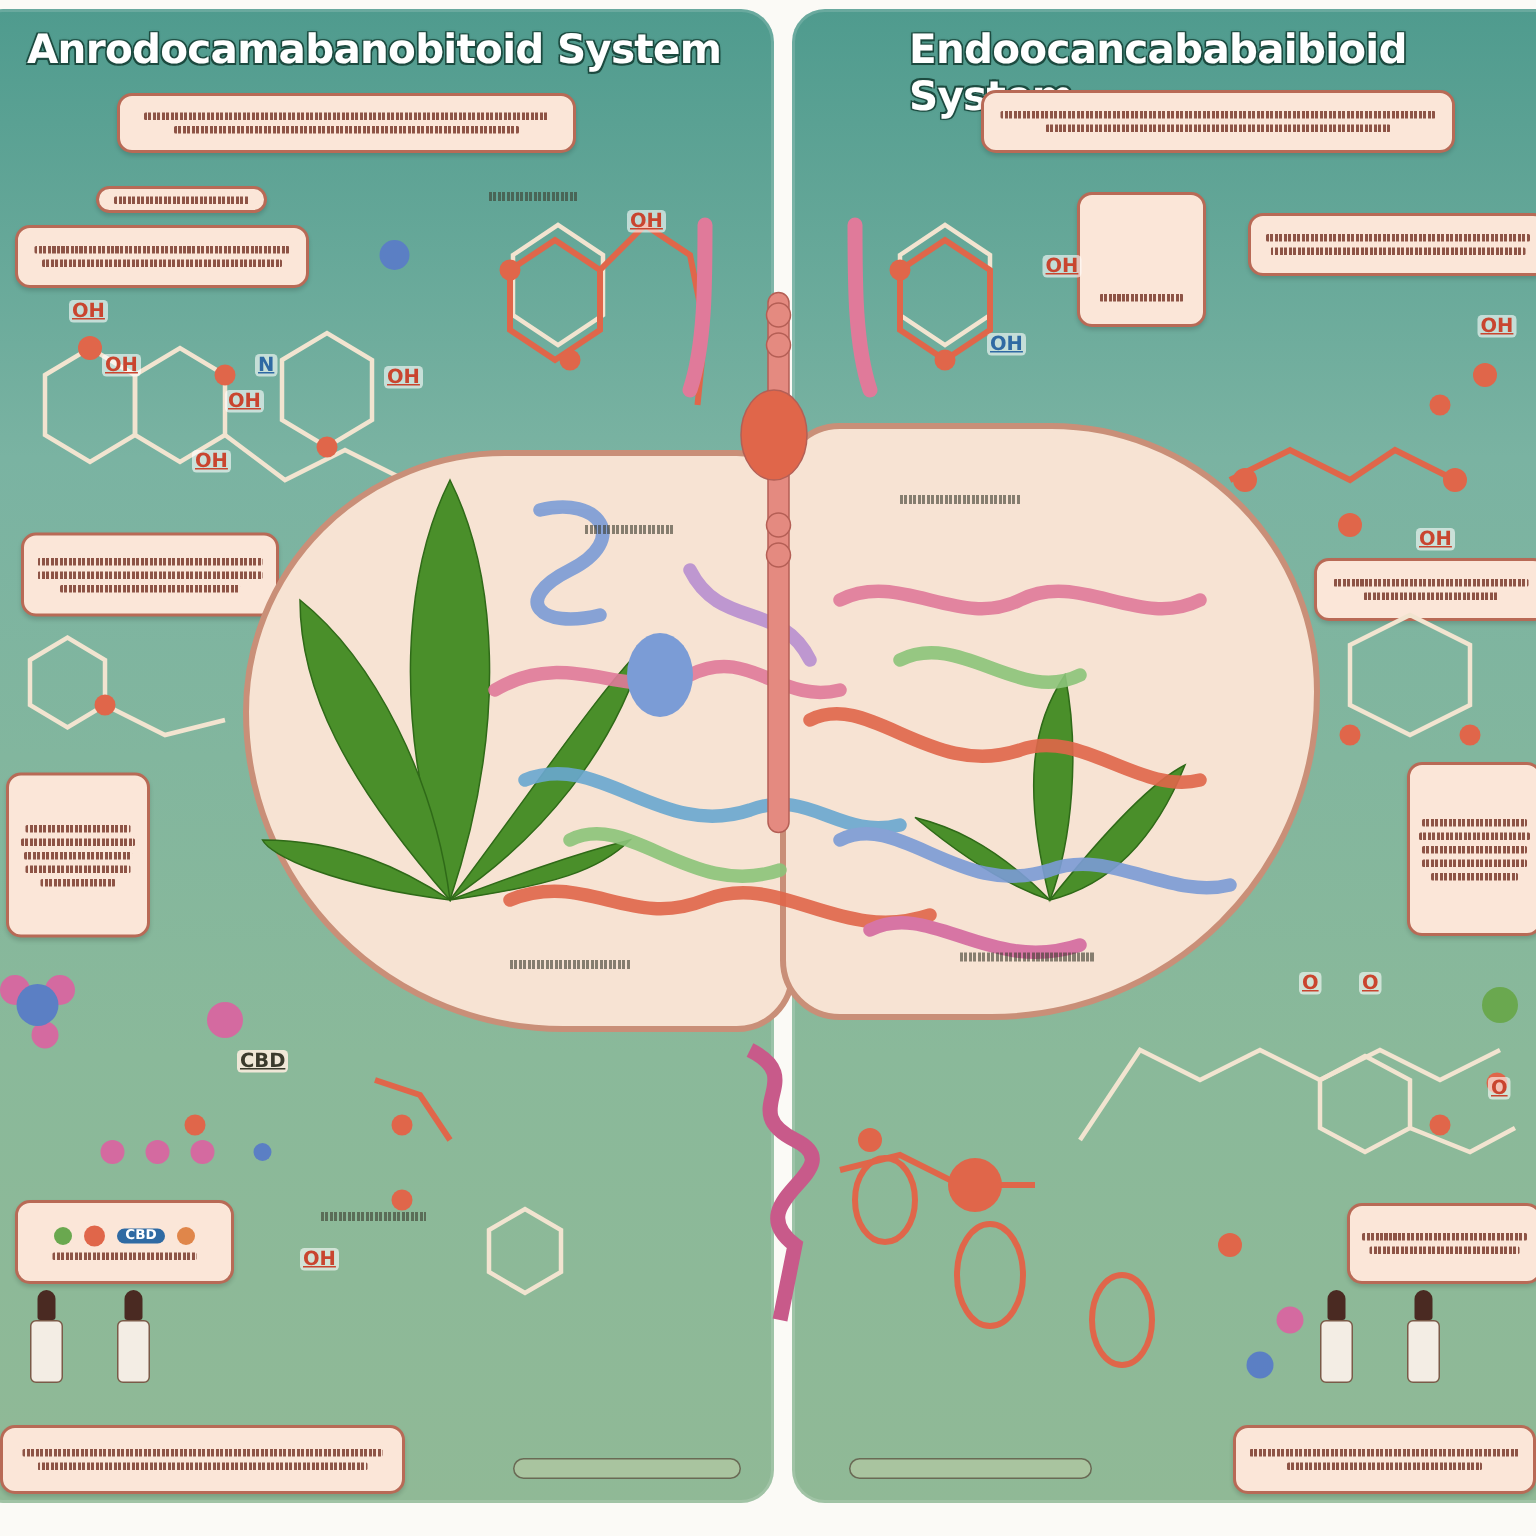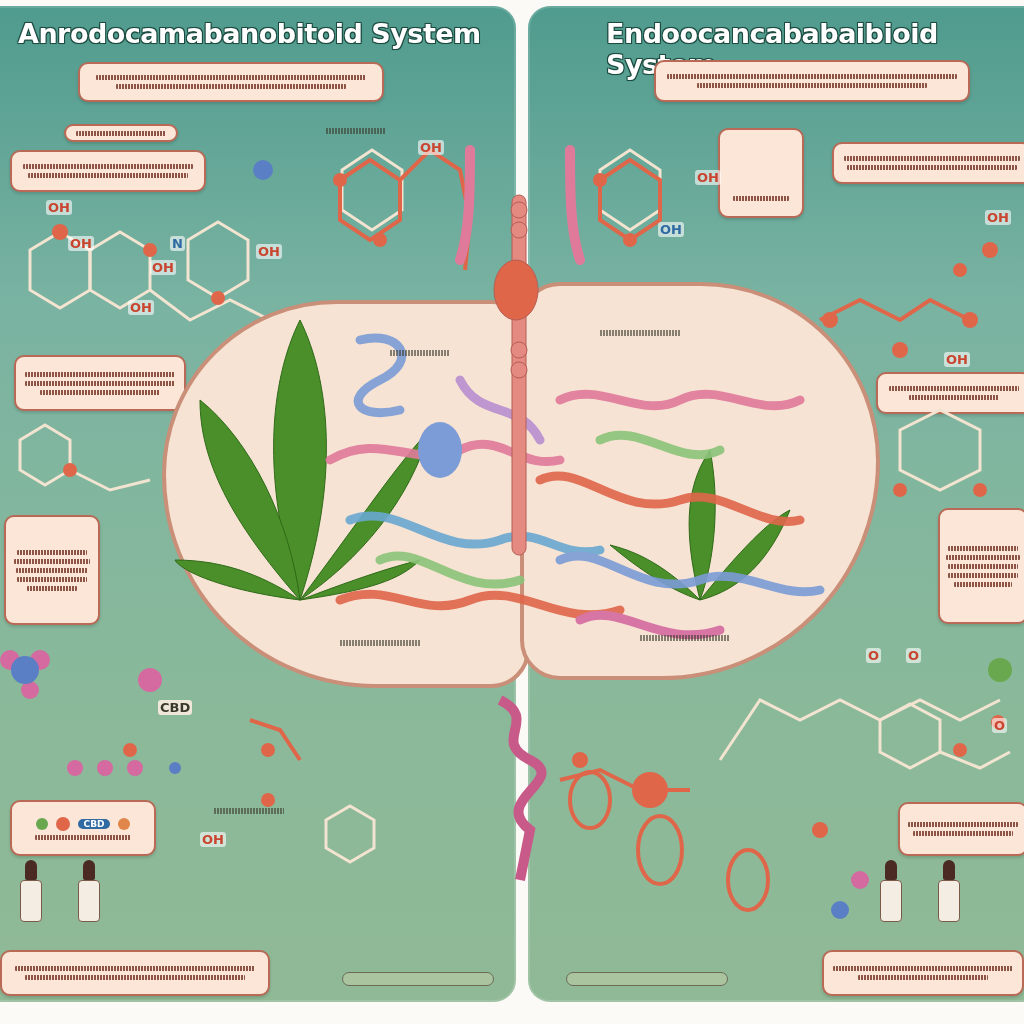--- a/index.html
+++ b/index.html
@@ -9,21 +9,21 @@
     box-shadow:inset 0 0 0 2px rgba(255,255,255,.15);}
   #panel-left{left:-20px;width:536px;}
   #panel-right{left:528px;width:520px;}
   .title{position:absolute;top:18px;color:#fff;font-weight:bold;font-size:27px;
     text-shadow:0 0 2px #1d4b40,1px 1px 0 #1d4b40,-1px -1px 0 #1d4b40,1px -1px 0 #1d4b40,-1px 1px 0 #1d4b40;
     font-family:"DejaVu Sans",sans-serif;letter-spacing:-0.5px;}
   .box{position:absolute;background:#fbe6d8;border:2px solid #b86a56;border-radius:10px;
     box-shadow:0 2px 3px rgba(0,0,0,.15);display:flex;flex-direction:column;justify-content:center;align-items:center;gap:4px;padding:4px 8px;box-sizing:border-box;}
   .tline{height:5px;background:repeating-linear-gradient(90deg,#7a3a2c 0 2px,transparent 2px 3px);opacity:.85;border-radius:1px;}
   .lbl{position:absolute;font-size:8px;color:#3a3a2c;letter-spacing:-0.3px;}
-  .atom{position:absolute;font-weight:bold;font-size:13px;color:#c9452f;background:rgba(255,255,255,.6);padding:0 2px;border-radius:3px;}
+  .atom{position:absolute;font-weight:bold;font-size:13px;color:#c9452f;background:rgba(255,255,255,.6);padding:0 2px;border-radius:3px;text-decoration:underline;}
   .atom.b{color:#2f6aa3;}
   .lung{position:absolute;background:#f7e3d3;border:4px solid #c98f78;}
   #lung-left{left:162px;top:300px;width:360px;height:380px;border-radius:180px 40px 40px 220px;}
   #lung-right{left:520px;top:282px;width:352px;height:390px;border-radius:40px 180px 220px 40px;}
   .pill{position:absolute;border-radius:14px;padding:2px 10px;font-size:9px;color:#3a3a2c;border:1px solid #6a6a55;background:#a9c49f;}
   .bottle{position:absolute;width:22px;height:62px;}
   .bottle .cap{width:12px;height:20px;background:#4a2a22;border-radius:6px 6px 2px 2px;margin:0 auto;}
   .bottle .body{width:22px;height:42px;background:#f3ede4;border:1px solid #7a5a48;border-radius:4px;box-sizing:border-box;}
   svg{position:absolute;overflow:visible;}
 </style>

